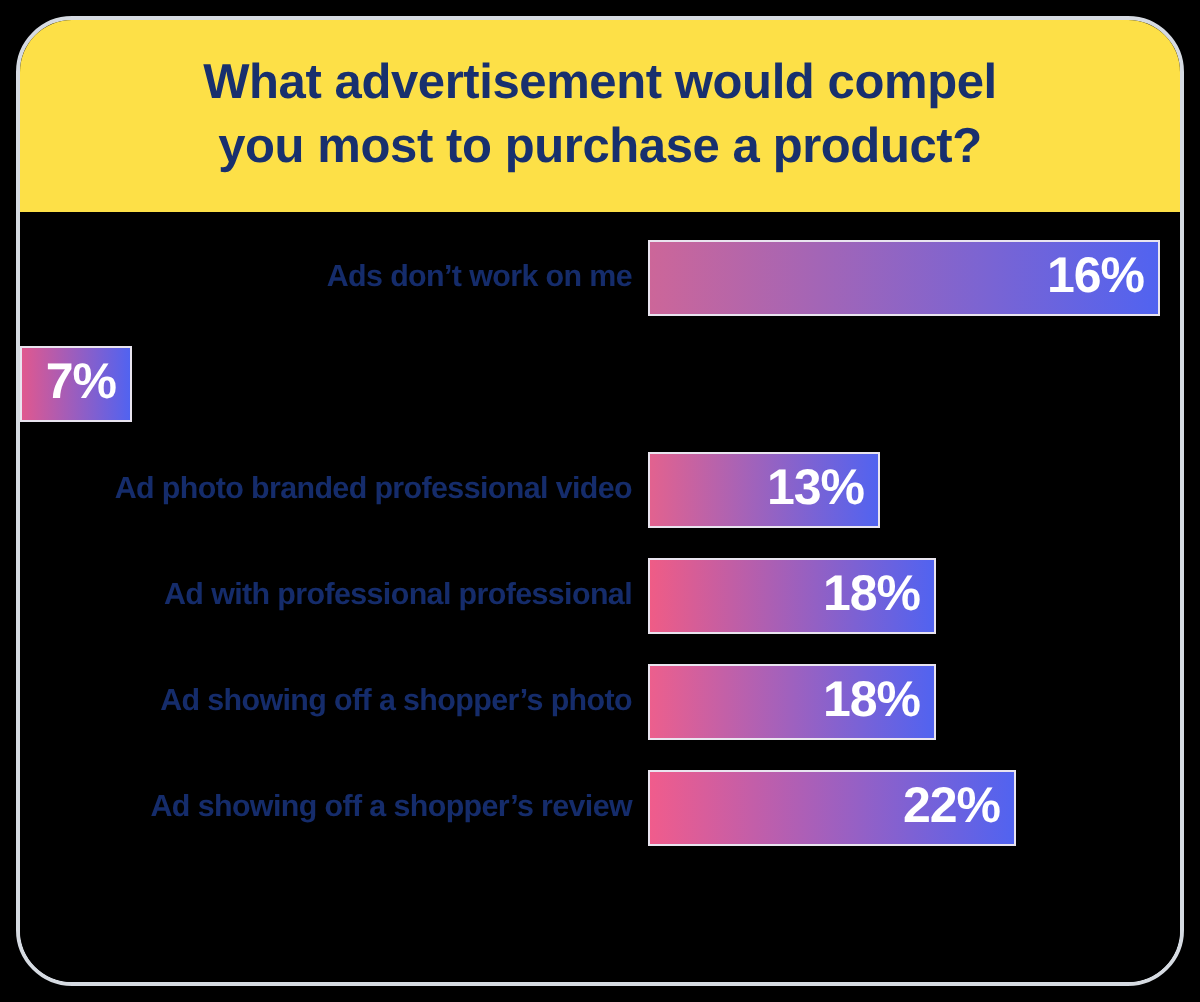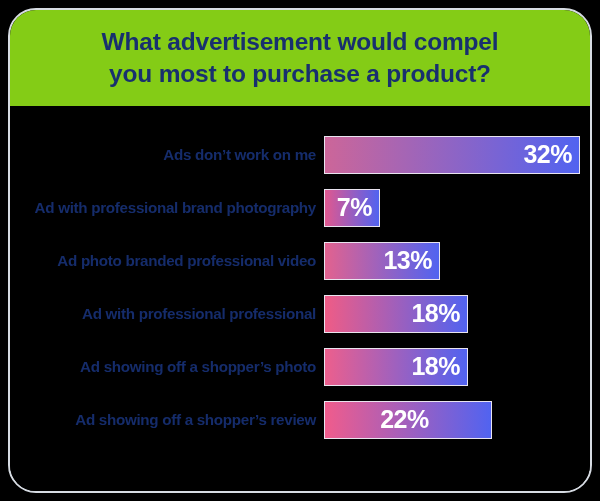--- a/index.html
+++ b/index.html
@@ -26,21 +26,21 @@
     background: #000000;
     overflow: hidden;
   }
 
   .card-header {
     position: absolute;
     left: 0;
     top: 0;
     width: 100%;
     height: 96px;
-    background: #84cc16;
+    background: #fde047;
     display: flex;
     align-items: center;
     justify-content: center;
     box-sizing: border-box;
     padding: 0 30px;
   }
 
   .chart-title {
     margin: 0;
     color: #18306e;
@@ -57,21 +57,21 @@
     left: 0;
     top: 96px;
     right: 0;
     bottom: 0;
     background: #000000;
   }
 
   .bar-rows {
     position: absolute;
     left: 0;
-    top: 22px;
+    top: 6px;
     width: 100%;
   }
 
   .bar-row {
     position: relative;
     height: 53px;
     display: flex;
     align-items: center;
   }
 
@@ -124,26 +124,25 @@
     <h1 class="chart-title">What advertisement would compel
 you most to purchase a product?</h1>
   </div>
 
   <div class="chart-body">
     <div class="bar-rows" id="bar-list">
         <div class="bar-row">
           <div class="bar-label">Ads don’t work on me</div>
           <div class="bar-track">
             <div class="bar-fill" style="width: 256px; background: linear-gradient(90deg, rgb(204, 102, 153) 0%, rgb(81, 99, 240) 100%);">
-              <span class="bar-value">32%</span>
+              <span class="bar-value">16%</span>
             </div>
           </div>
         </div>
         <div class="bar-row">
-          <div class="bar-label">Ad with professional brand photography</div>
           <div class="bar-track">
             <div class="bar-fill" style="width: 56px; background: linear-gradient(90deg, rgb(224, 88, 143) 0%, rgb(81, 99, 240) 100%);">
               <span class="bar-value">7%</span>
             </div>
           </div>
         </div>
         <div class="bar-row">
           <div class="bar-label">Ad photo branded professional video</div>
           <div class="bar-track">
             <div class="bar-fill" style="width: 116px; background: linear-gradient(90deg, rgb(226, 98, 143) 0%, rgb(81, 99, 240) 100%);">
@@ -163,21 +162,21 @@
           <div class="bar-label">Ad showing off a shopper’s photo</div>
           <div class="bar-track">
             <div class="bar-fill" style="width: 144px; background: linear-gradient(90deg, rgb(236, 95, 141) 0%, rgb(81, 99, 240) 100%);">
               <span class="bar-value">18%</span>
             </div>
           </div>
         </div>
         <div class="bar-row">
           <div class="bar-label">Ad showing off a shopper’s review</div>
           <div class="bar-track">
-            <div class="bar-fill" style="width: 168px; background: linear-gradient(90deg, rgb(240, 92, 140) 0%, rgb(81, 99, 240) 100%); justify-content: center;">
+            <div class="bar-fill" style="width: 184px; background: linear-gradient(90deg, rgb(240, 92, 140) 0%, rgb(81, 99, 240) 100%);">
               <span class="bar-value">22%</span>
             </div>
           </div>
         </div>
       </div>
   </div>
 
 </div>
 
 </body></html>

